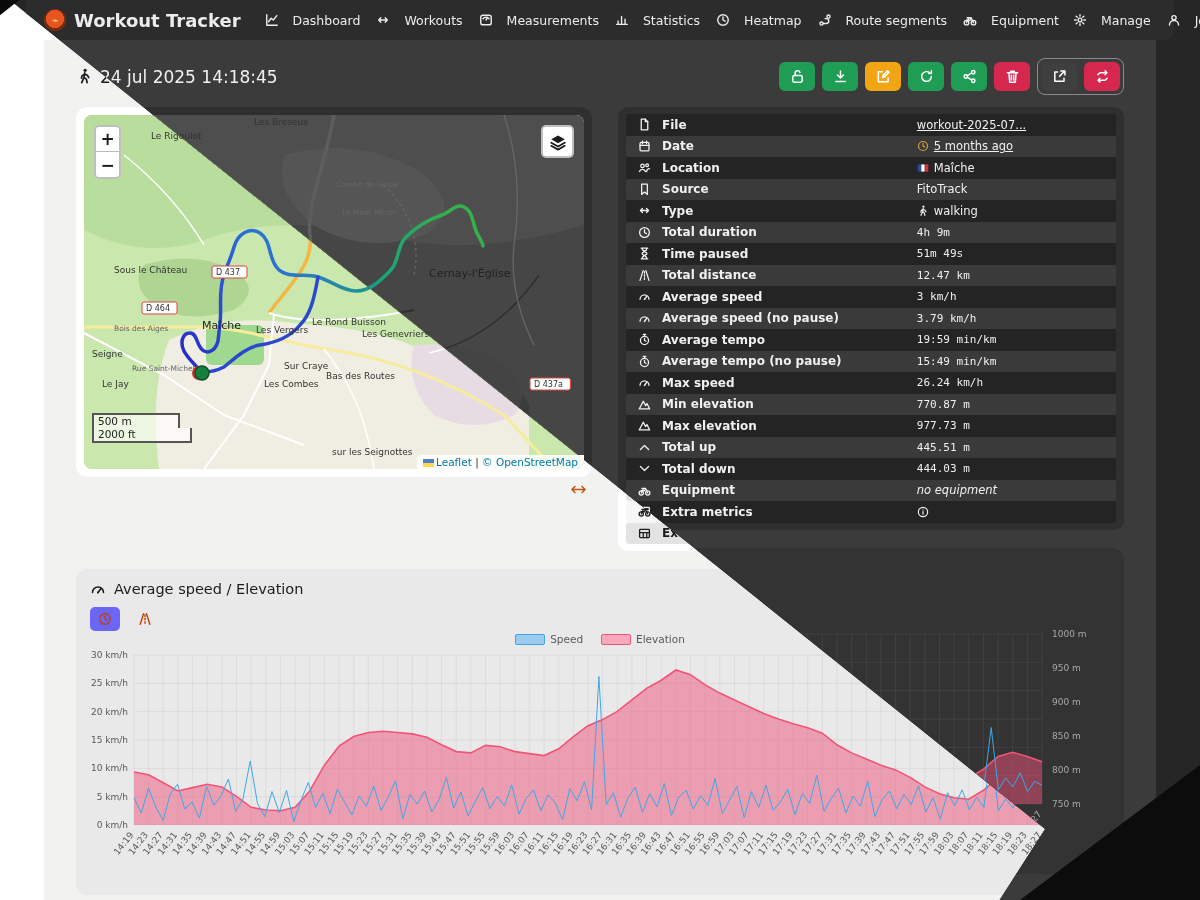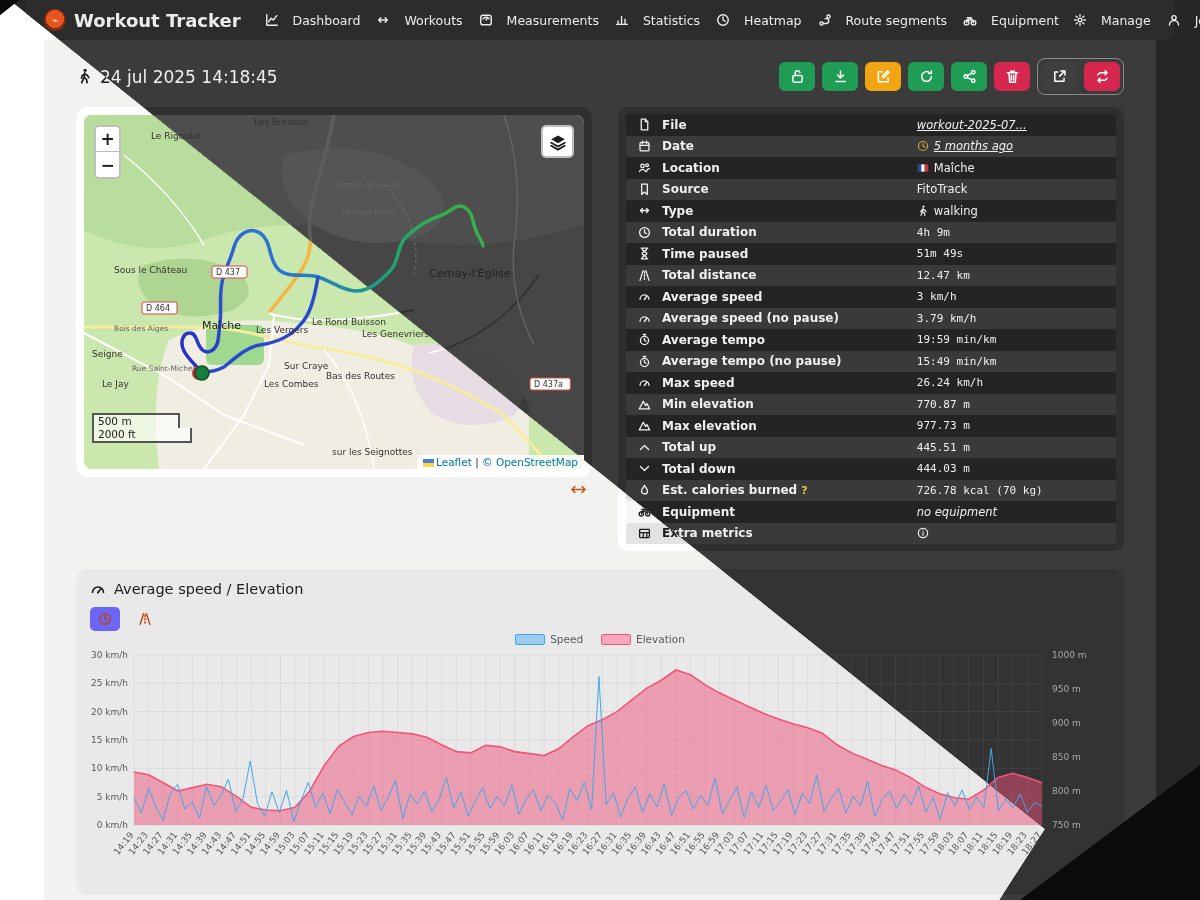--- a/index.html
+++ b/index.html
@@ -69,21 +69,21 @@
 
   .details-card { flex:1; background:var(--panel); border-radius:10px; padding:7px 8px; }
   .drow { display:flex; align-items:center; height:21.5px; color:var(--text); border-radius:3px; }
   .drow:nth-child(odd) { background:var(--row-a); } .drow:nth-child(even) { background:var(--row-b); }
   .drow .dic { width:36px; display:flex; justify-content:center; }
   .drow .dic .ic { width:13px; height:13px; }
   .dlabel { width:52%; font-size:12px; font-weight:bold; }
   .dvalue { font-size:11.5px; display:flex; align-items:center; gap:5px; }
   .dvalue.mono { font-family:"DejaVu Sans Mono","Liberation Mono",monospace; font-size:11px;text-align:right; }
   .dvalue.italic { font-style:italic; }
-  .dvalue a { color:var(--text);font-style:italic; }
+  .dvalue a { color:var(--text); }
   .dvalue .ic { width:12px; height:12px; }
   .vic-clock { color:#cfa13b; } .help-q { color:#e7c34b; font-weight:bold; margin-left:4px; font-size:11px; }
 
   .chart-card, .climbs-card { margin-top:18px; background:var(--panel2); border-radius:12px; padding:12px 14px; color:var(--text); }
   .section-title { font-size:14.5px; display:flex; align-items:center; gap:8px; }
   .section-title .ic { width:16px; height:16px; }
   .chart-toggles { display:flex; gap:10px; margin:10px 0 2px 0; align-items:center; }
   .toggle { border:none; background:transparent; color:#c2410c; display:flex; align-items:center; justify-content:center;
     width:30px; height:24px; border-radius:5px; cursor:pointer; }
   .toggle.active { background:#6b66f6; }
@@ -1409,33 +1409,20 @@
             </span>
             <span class="dlabel"><span>Total down</span></span>
             <span class="dvalue mono">
               <span>444.03 m</span>
             </span>
           </div>
           <div class="drow">
             <span class="dic">
               <span class="ic">
                 <svg viewBox="0 0 16 16">
-                  <path d="M8 1.6c.8 2.8 3.7 3.8 3.7 6.9a3.7 3.7 0 1 1-7.4 0C4.3 5.4 7.2 4.4 8 1.6z"></path>
-                </svg>
-              </span>
-            </span>
-            <span class="dlabel"><span>Est. calories burned</span><span class="help-q">?</span></span>
-            <span class="dvalue mono">
-              <span>726.78 kcal (70 kg)</span>
-            </span>
-          </div>
-          <div class="drow">
-            <span class="dic">
-              <span class="ic">
-                <svg viewBox="0 0 16 16">
                   <circle cx="4" cy="11" r="2.6"></circle>
                   <circle cx="12" cy="11" r="2.6"></circle>
                   <path d="M4 11l2.7-5.5h2.6L12 11M6.7 5.5H4.8M9.3 5.5 8 8.3H4"></path>
                 </svg>
               </span>
             </span>
             <span class="dlabel"><span>Equipment</span></span>
             <span class="dvalue italic">
               <span>no equipment</span>
             </span>

